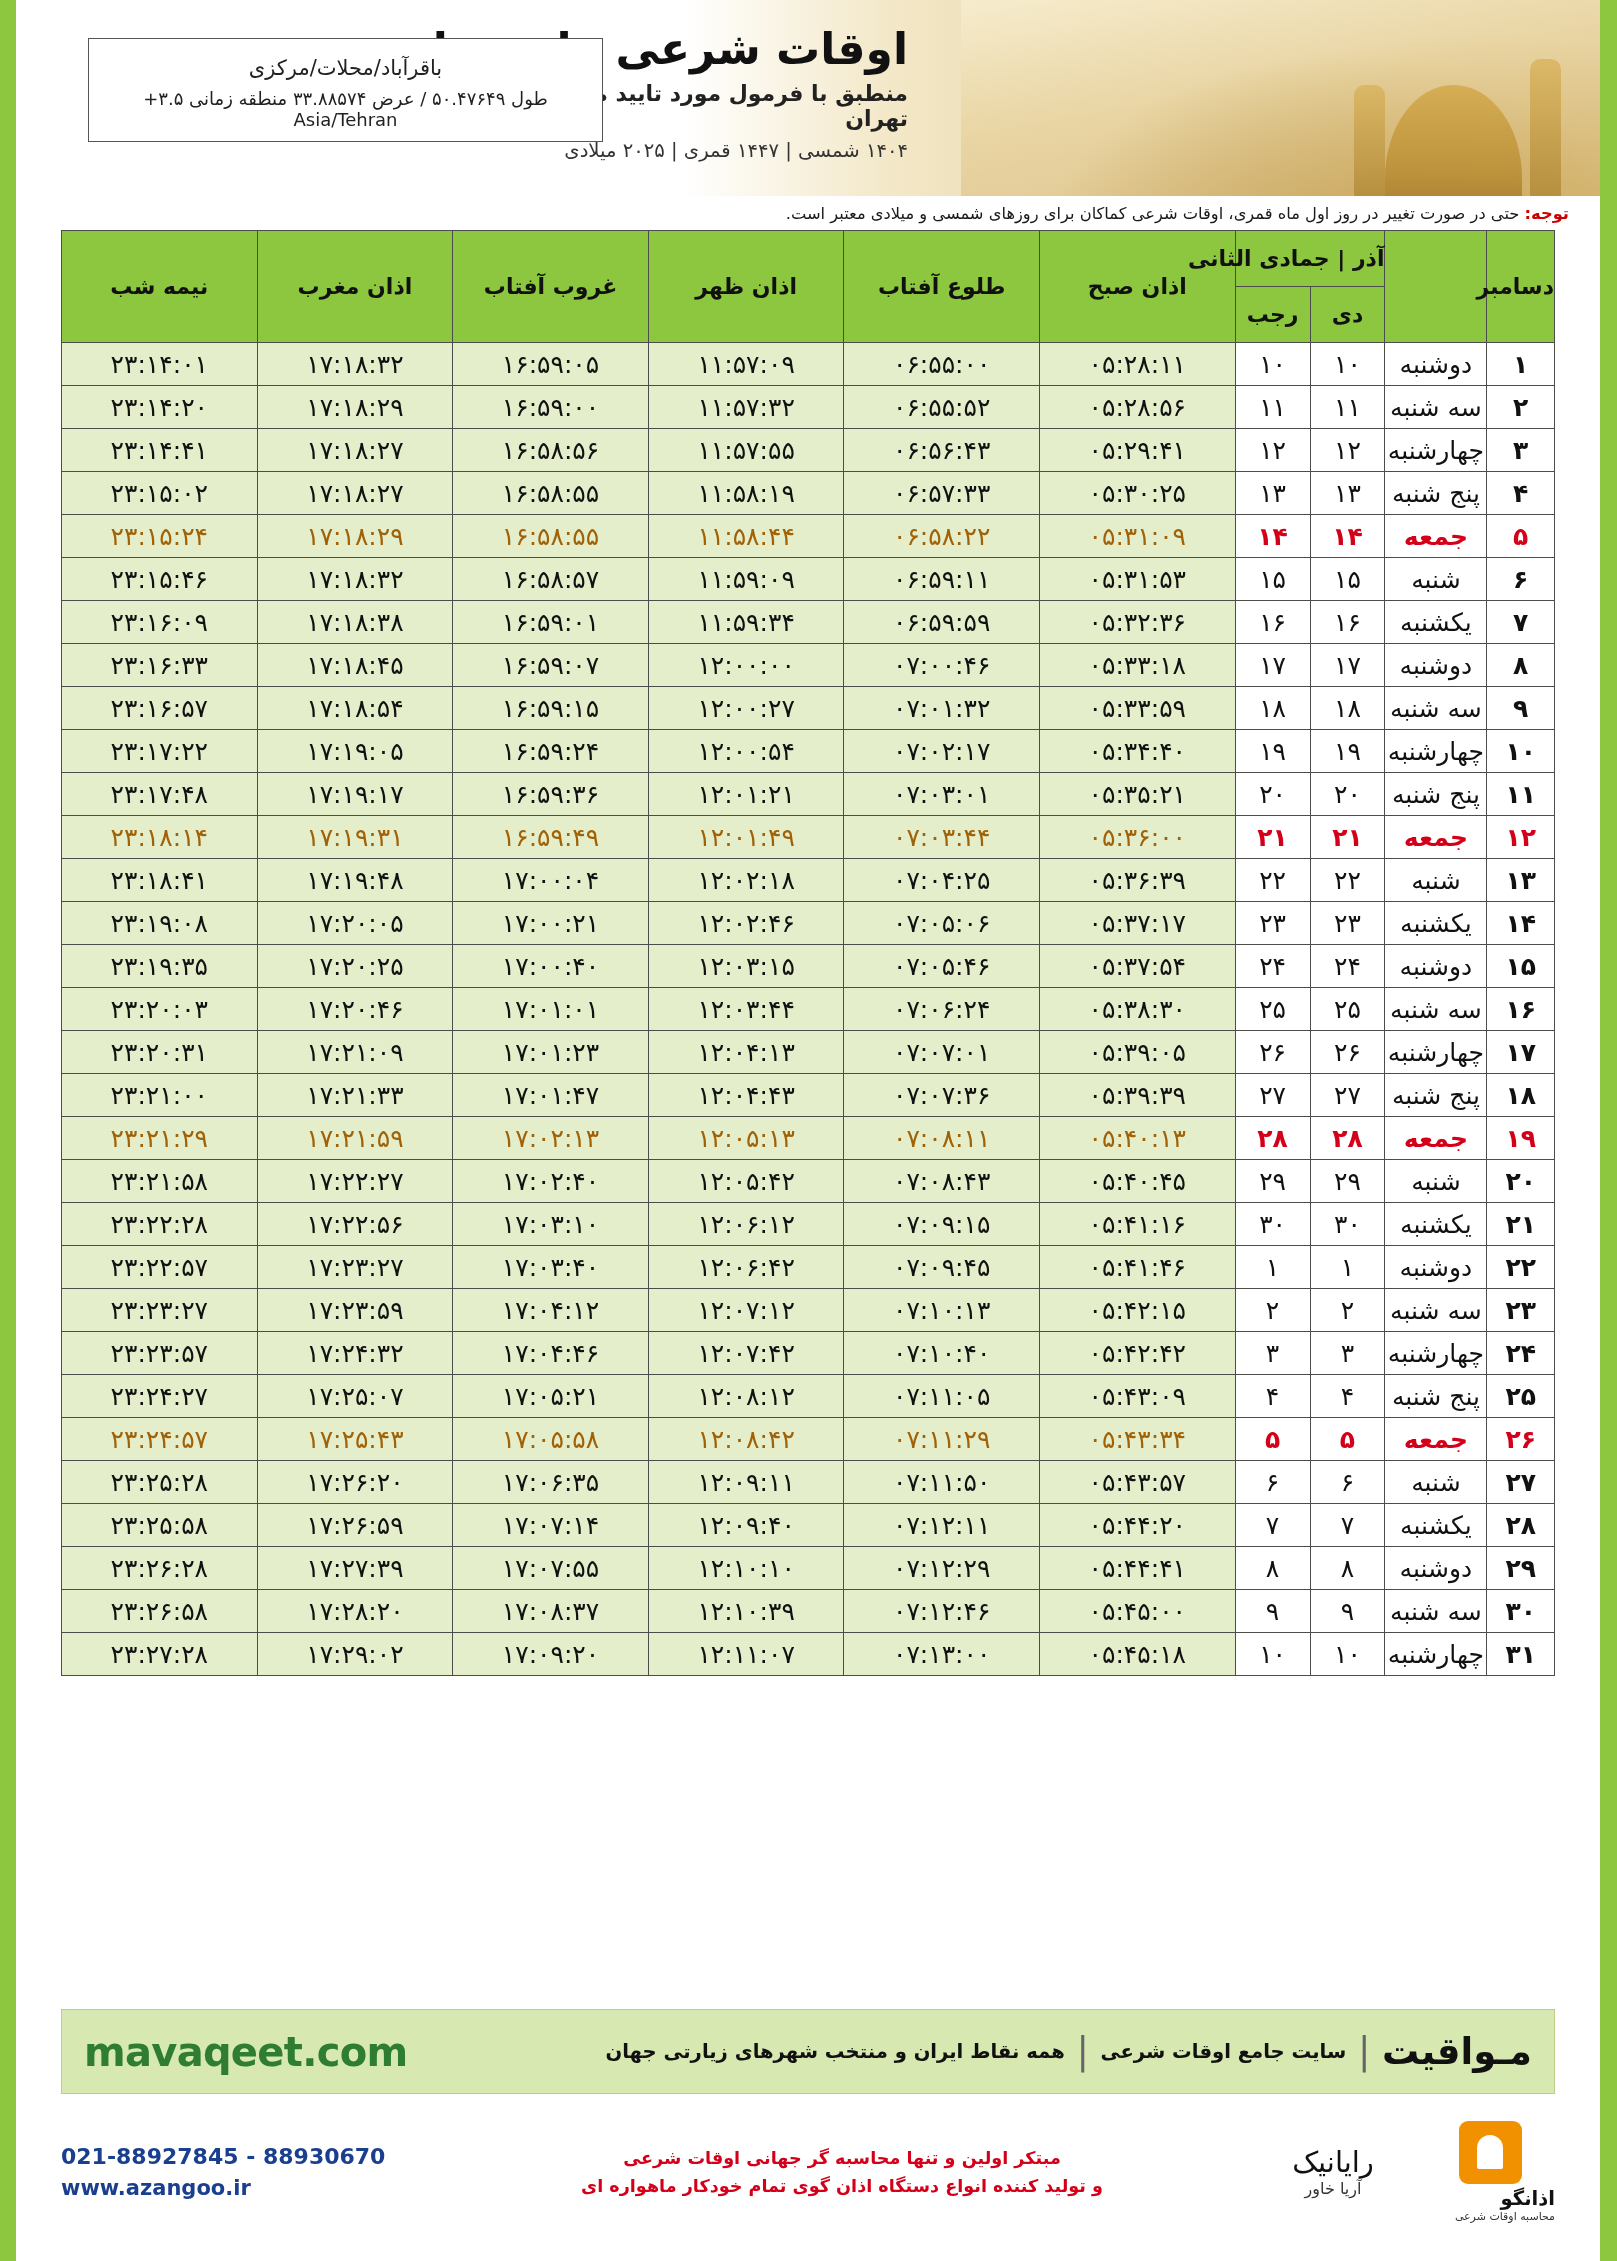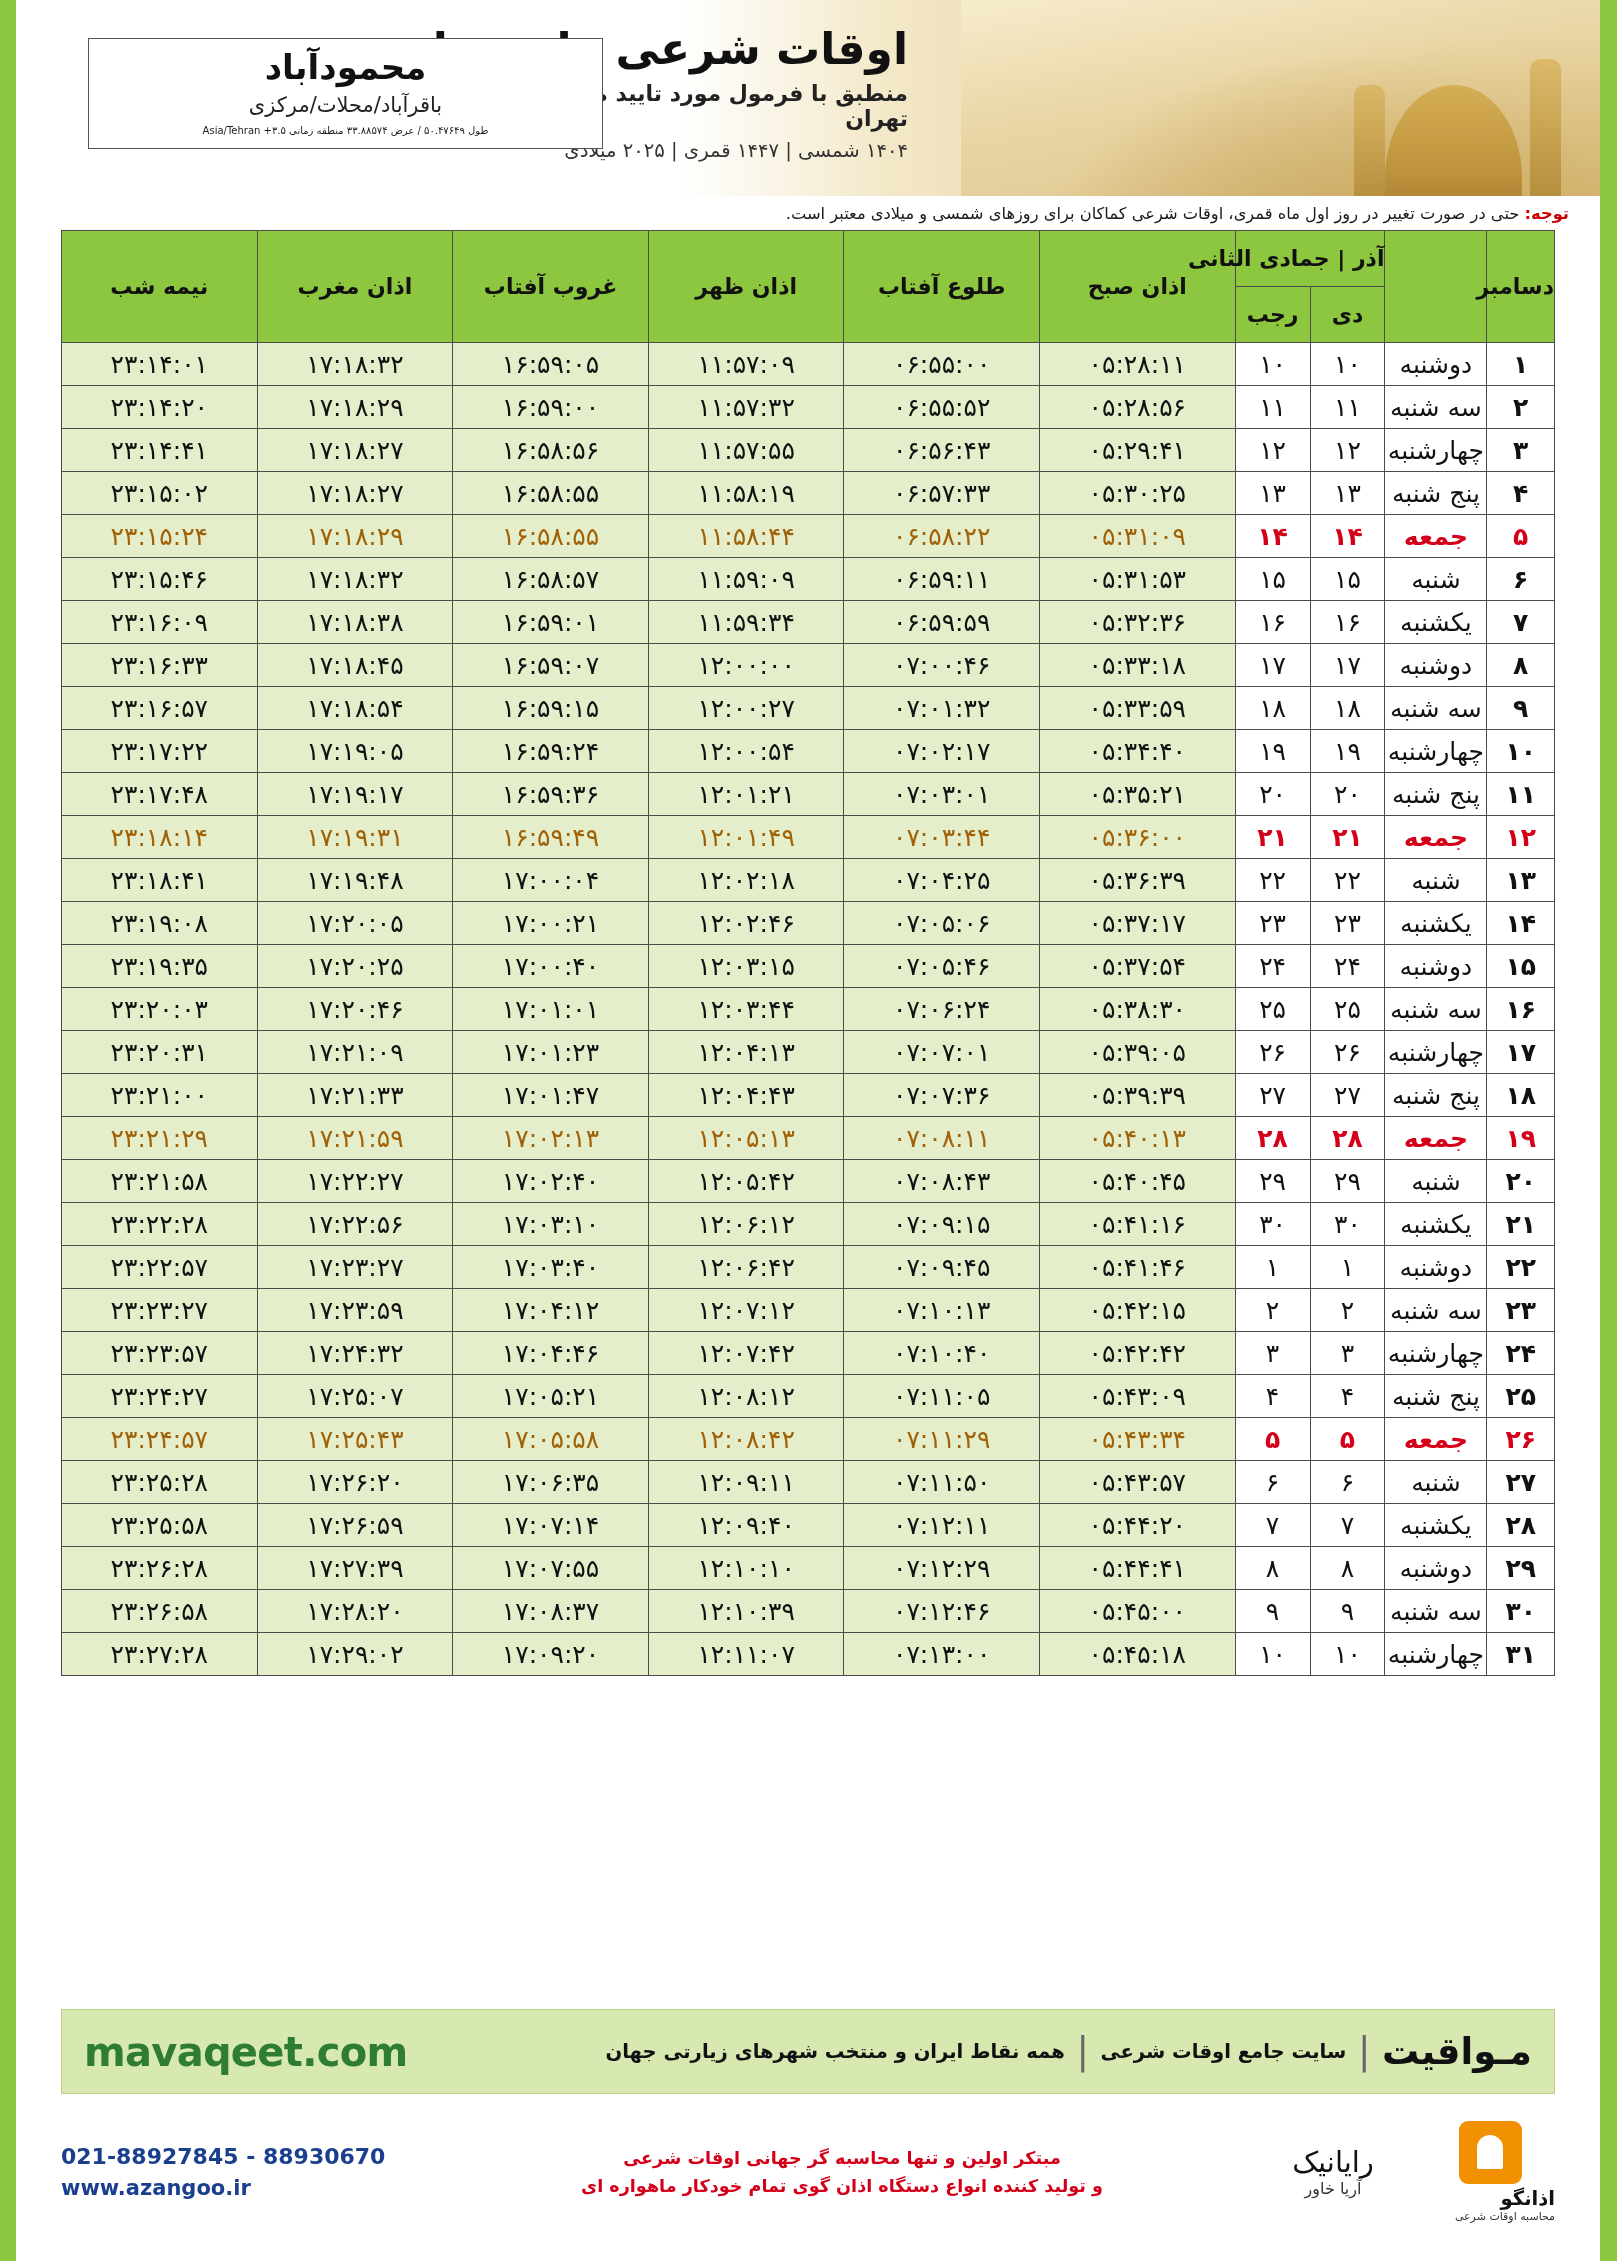--- a/index.html
+++ b/index.html
@@ -108,21 +108,21 @@
     color: #111;
     line-height: 1.1;
   }
   .city-path {
     margin-top: 6.5px;
     font-size: 21px;
     color: #222;
   }
   .city-geo {
     margin-top: 7.8px;
-    font-size: 10px;
+    font-size: 18px;
     color: #222;
     direction: rtl;
   }
 
   
   .note-line {
     position: absolute;
     top: 204px;
     left: 17px; right: 17px;
     text-align: right;
@@ -290,21 +290,20 @@
       <div class="minaret m2"></div>
     </div>
 
     <div class="header-titles">
       <div class="h-title">اوقات شرعی ماه دسامبر</div>
       <div class="h-sub">منطبق با فرمول مورد تایید موسسه ژئوفیزیک دانشگاه تهران</div>
       <div class="h-sub2">۱۴۰۴ شمسی | ۱۴۴۷ قمری | ۲۰۲۵ میلادی</div>
     </div>
 
     <div class="city-box">
-      <div class="city-name">محمودآباد</div>
       <div class="city-path">باقرآباد/محلات/مرکزی</div>
       <div class="city-geo">طول ۵۰.۴۷۶۴۹ / عرض ۳۳.۸۸۵۷۴  منطقه زمانی ۳.۵+ Asia/Tehran</div>
     </div>
   </div>
 
   <div class="note-line">
     <span class="note-label">توجه:</span><span> حتی در صورت تغییر در روز اول ماه قمری، اوقات شرعی کماکان برای روزهای شمسی و میلادی معتبر است.</span>
   </div>
 
   <div class="table-wrap">

